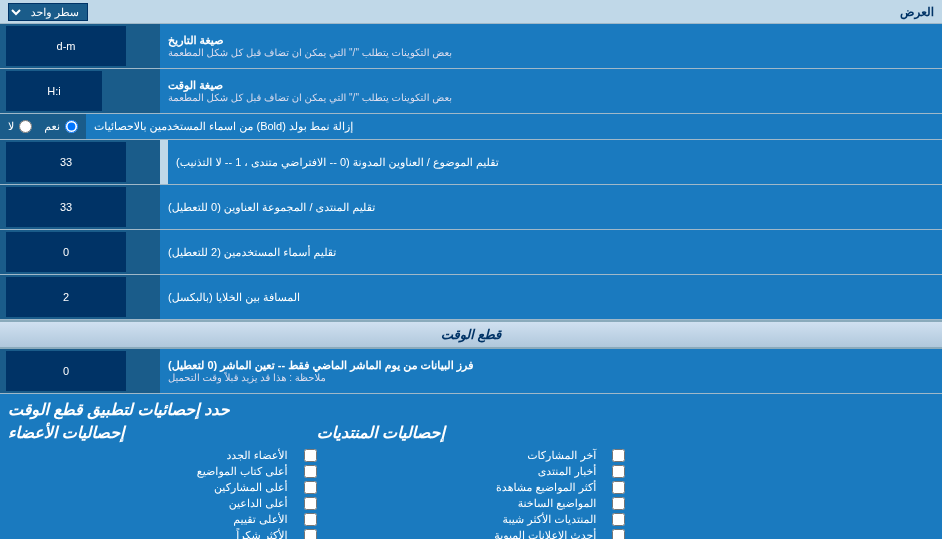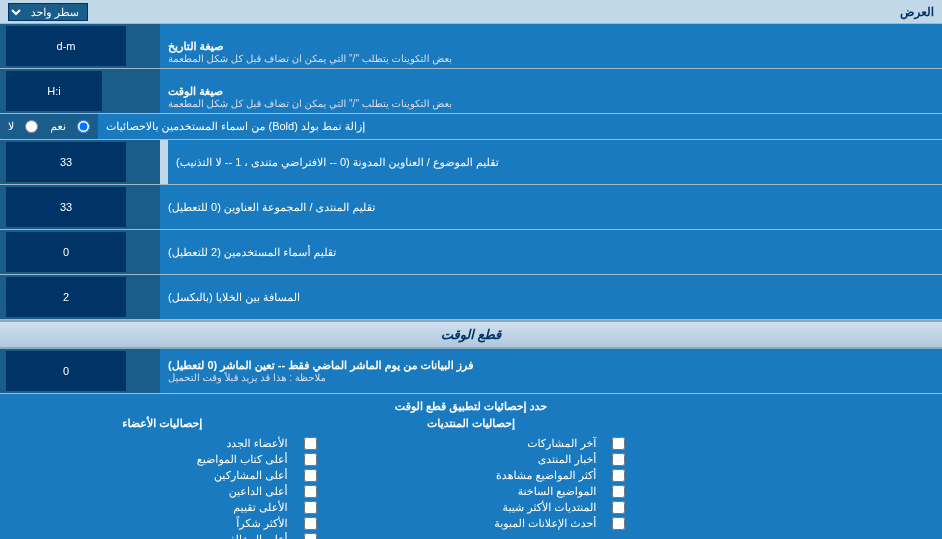--- a/index.html
+++ b/index.html
@@ -107,38 +107,39 @@
       padding: 2px 8px;
       gap: 12px;
       direction: rtl;
       color: #fff;
       font-size: 11px;
     }
 
     .radio-options label {
       display: flex;
       align-items: center;
-      gap: 11px;
+      gap: 5px;
       cursor: pointer;
       color: #fff;
     }
 
     
     .checkboxes-section {
       background: #1a7abf;
       padding: 6px 8px;
       border-bottom: 1px solid #a0b8c8;
     }
 
     .checkboxes-title {
       color: #fff;
       font-weight: bold;
-      font-size: 11px;
-      text-align: center;
+      font-size: 16px;
+      text-align: left;
       margin-bottom: 4px;
+      font-style: italic;
     }
 
     .checkboxes-grid {
       display: flex;
       gap: 0;
       direction: rtl;
     }
 
     .checkbox-col {
       flex: 1;
@@ -182,20 +183,21 @@
       border-top: 2px solid #8aaabb;
       font-style: italic;
     }
 
     .label-col-wide { flex: 2; }
     .label-col-narrow { flex: 0 0 160px; }
 
     .two-line-label {
       display: flex;
       flex-direction: column;
+      justify-content: center;
       align-items: flex-end;
     }
 
     .two-line-label .line1 {
       font-weight: bold;
     }
 
     .two-line-label .line2 {
       font-size: 10px;
       color: #dde;

